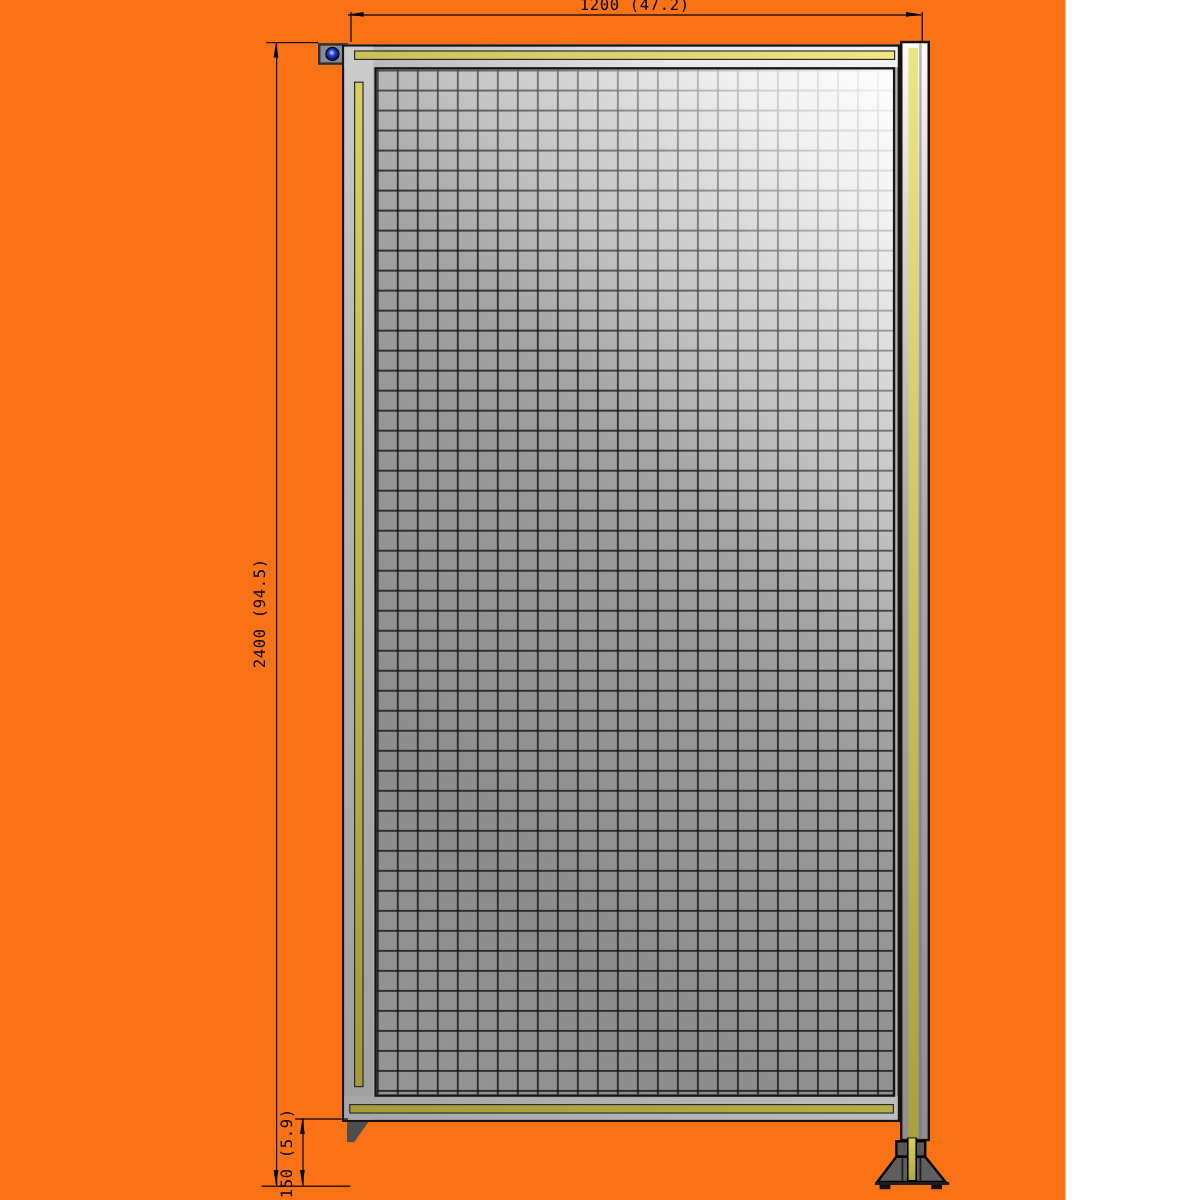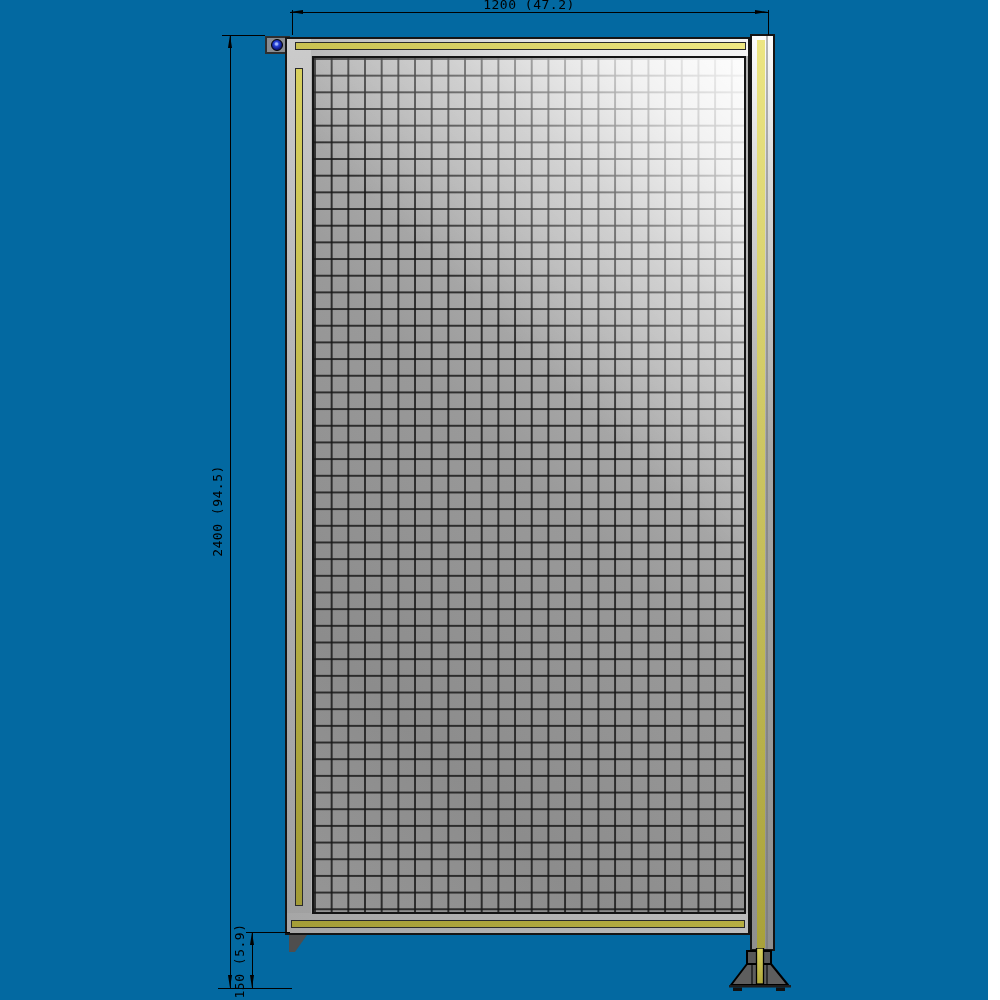--- a/index.html
+++ b/index.html
@@ -1,17 +1,17 @@
 <!DOCTYPE html>
 <html><head>
 <meta charset="utf-8">
 <style>
   html,body { margin:0; padding:0; background:#ffffff; }
   .canvas {
-    position:relative; width:988px; height:1000px; background:#0369a1;
+    position:relative; width:888px; height:1000px; background:#f97316;
     overflow:hidden;
     font-family:"DejaVu Sans Mono", monospace;
   }
   .abs { position:absolute; }
   
   .dline { position:absolute; background:#000; }
   .dim-label {
     position:absolute; font-size:13px; letter-spacing:0.5px;
     color:#000; white-space:nowrap; line-height:14px;
   }

